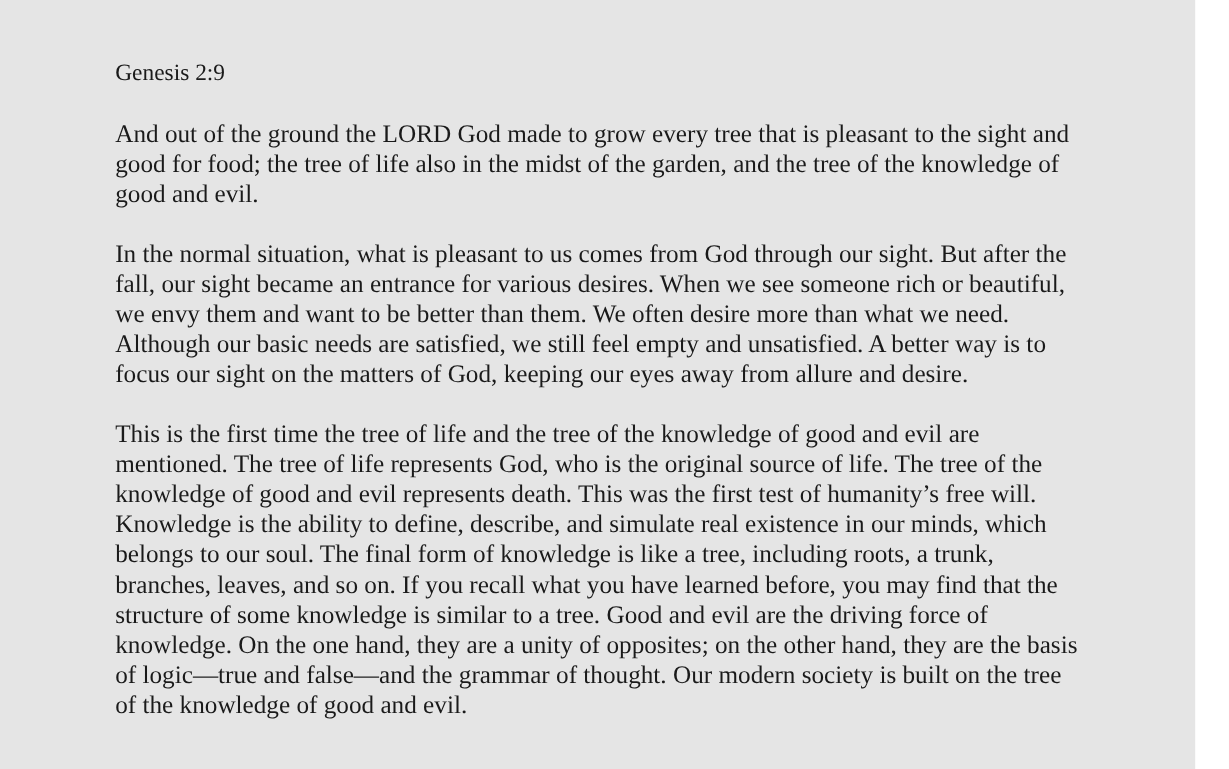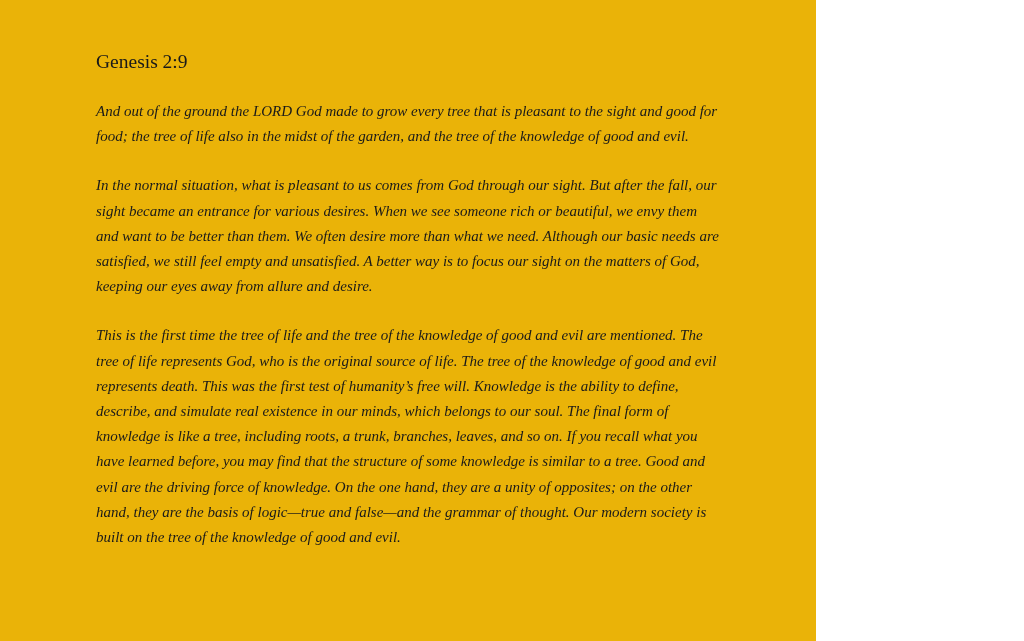--- a/index.html
+++ b/index.html
@@ -1,41 +1,40 @@
 <!DOCTYPE html>
 <html><head>
 <meta charset="utf-8">
 <style>
   html, body {
     margin: 0;
     padding: 0;
     background: #ffffff;
   }
   .page {
-    width: 816px;
+    width: 996px;
     height: 641px;
-    background: #eab308;
+    background: #e5e5e5;
     box-sizing: border-box;
     padding: 49px 96px 0 96px;
     overflow: hidden;
     font-family: "Liberation Serif", "DejaVu Serif", serif;
     color: #1a1a1a;
   }
   .doc-heading {
     font-size: 19.5px;
     line-height: 25px;
     margin: 0 0 25px 0;
     font-weight: normal;
   }
   .doc-paragraph {
-    font-size: 15px;
+    font-size: 21px;
     line-height: 25.2px;
     margin: 18px 0 24px 0;
     max-width: 834px;
-    font-style: italic;
   }
 </style>
 </head>
 <body>
 
 <div class="page">
   <p class="doc-heading">Genesis 2:9</p>
   <p class="doc-paragraph">And out of the ground the LORD God made to grow every tree that is pleasant to the sight and good for food; the tree of life also in the midst of the garden, and the tree of the knowledge of good and evil.</p>
   <p class="doc-paragraph">In the normal situation, what is pleasant to us comes from God through our sight. But after the fall, our sight became an entrance for various desires. When we see someone rich or beautiful, we envy them and want to be better than them. We often desire more than what we need. Although our basic needs are satisfied, we still feel empty and unsatisfied. A better way is to focus our sight on the matters of God, keeping our eyes away from allure and desire.</p>
   <p class="doc-paragraph">This is the first time the tree of life and the tree of the knowledge of good and evil are mentioned. The tree of life represents God, who is the original source of life. The tree of the knowledge of good and evil represents death. This was the first test of humanity’s free will. Knowledge is the ability to define, describe, and simulate real existence in our minds, which belongs to our soul. The final form of knowledge is like a tree, including roots, a trunk, branches, leaves, and so on. If you recall what you have learned before, you may find that the structure of some knowledge is similar to a tree. Good and evil are the driving force of knowledge. On the one hand, they are a unity of opposites; on the other hand, they are the basis of logic—true and false—and the grammar of thought. Our modern society is built on the tree of the knowledge of good and evil.</p>

